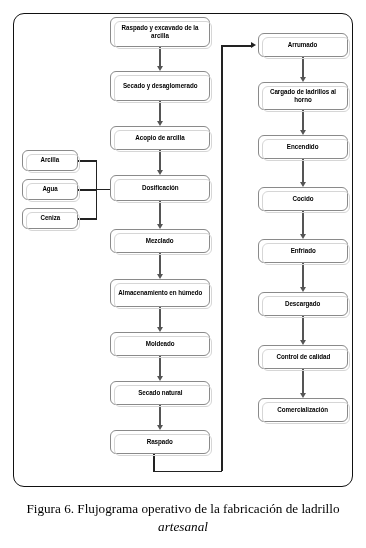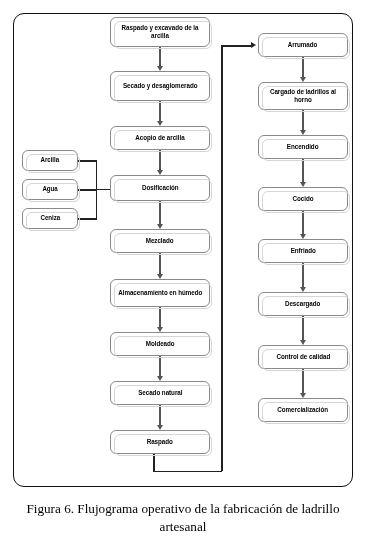--- a/index.html
+++ b/index.html
@@ -94,21 +94,21 @@
   #caption{
     position:absolute;
     left:14px;top:500px;
     width:338px;
     font-family:"Liberation Serif", serif;
     font-size:13.2px;
     color:#000000;
     line-height:1.33;
     text-align:center;
   }
-  #caption .cap-line2{display:block;text-align:center;}
+  #caption .cap-line2{display:block;text-align:center;font-style:italic;}
 </style>
 </head>
 <body>
 
 <div id="figure-root">
 
   <div id="outer-frame"></div>
 
   <div class="node small" style="left:22px;top:150px;width:56px;height:21px;">
     <span class="lbl">Arcilla</span>

